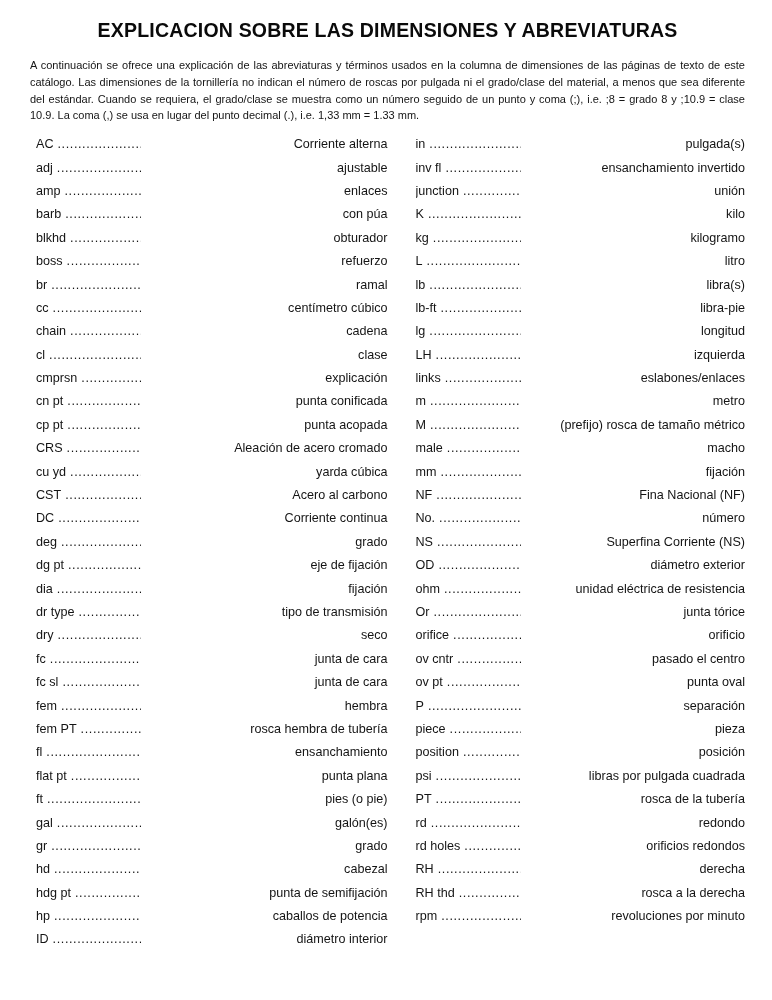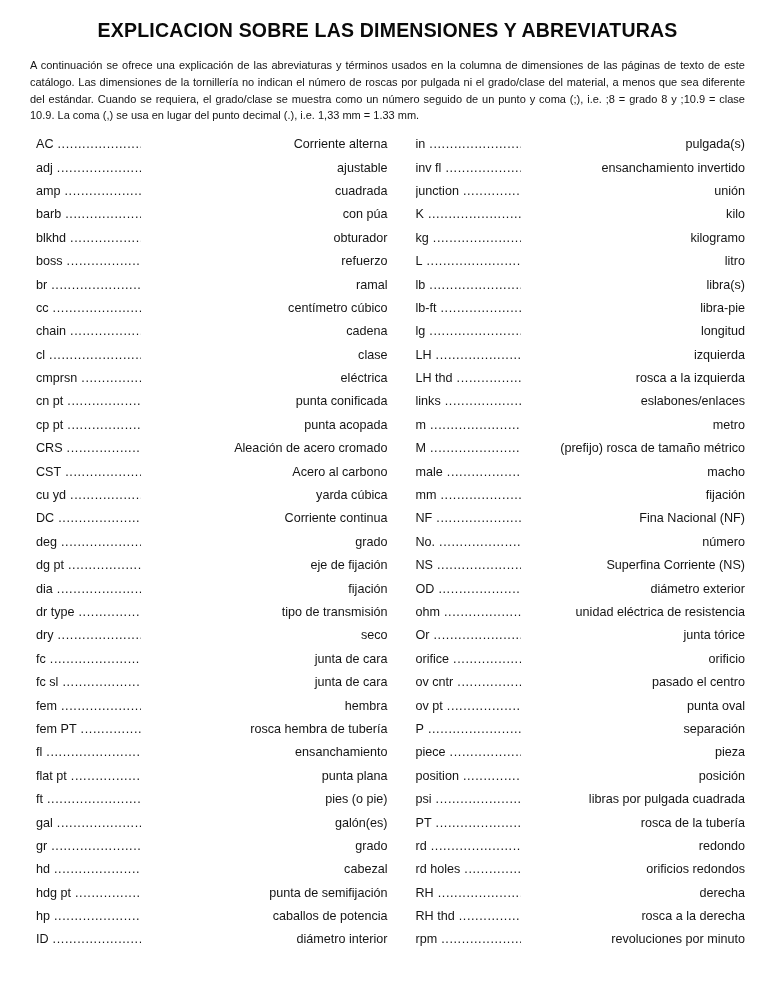--- a/index.html
+++ b/index.html
@@ -98,21 +98,21 @@
             <span class="term">adj</span>
             <span class="leader"></span>
           </span>
           <span class="definition">ajustable</span>
         </div>
         <div class="row">
           <span class="termcell">
             <span class="term">amp</span>
             <span class="leader"></span>
           </span>
-          <span class="definition">cuadrada</span>
+          <span class="definition">enlaces</span>
         </div>
         <div class="row">
           <span class="termcell">
             <span class="term">barb</span>
             <span class="leader"></span>
           </span>
           <span class="definition">con púa</span>
         </div>
         <div class="row">
           <span class="termcell">
@@ -154,21 +154,21 @@
             <span class="term">cl</span>
             <span class="leader"></span>
           </span>
           <span class="definition">clase</span>
         </div>
         <div class="row">
           <span class="termcell">
             <span class="term">cmprsn</span>
             <span class="leader"></span>
           </span>
-          <span class="definition">eléctrica</span>
+          <span class="definition">explicación</span>
         </div>
         <div class="row">
           <span class="termcell">
             <span class="term">cn pt</span>
             <span class="leader"></span>
           </span>
           <span class="definition">punta conificada</span>
         </div>
         <div class="row">
           <span class="termcell">
@@ -179,31 +179,31 @@
         </div>
         <div class="row">
           <span class="termcell">
             <span class="term">CRS</span>
             <span class="leader"></span>
           </span>
           <span class="definition">Aleación de acero cromado</span>
         </div>
         <div class="row">
           <span class="termcell">
+            <span class="term">cu yd</span>
+            <span class="leader"></span>
+          </span>
+          <span class="definition">yarda cúbica</span>
+        </div>
+        <div class="row">
+          <span class="termcell">
             <span class="term">CST</span>
             <span class="leader"></span>
           </span>
           <span class="definition">Acero al carbono</span>
-        </div>
-        <div class="row">
-          <span class="termcell">
-            <span class="term">cu yd</span>
-            <span class="leader"></span>
-          </span>
-          <span class="definition">yarda cúbica</span>
         </div>
         <div class="row">
           <span class="termcell">
             <span class="term">DC</span>
             <span class="leader"></span>
           </span>
           <span class="definition">Corriente continua</span>
         </div>
         <div class="row">
           <span class="termcell">
@@ -395,27 +395,20 @@
             <span class="leader"></span>
           </span>
           <span class="definition">longitud</span>
         </div>
         <div class="row">
           <span class="termcell">
             <span class="term">LH</span>
             <span class="leader"></span>
           </span>
           <span class="definition">izquierda</span>
-        </div>
-        <div class="row">
-          <span class="termcell">
-            <span class="term">LH thd</span>
-            <span class="leader"></span>
-          </span>
-          <span class="definition">rosca a la izquierda</span>
         </div>
         <div class="row">
           <span class="termcell">
             <span class="term">links</span>
             <span class="leader"></span>
           </span>
           <span class="definition">eslabones/enlaces</span>
         </div>
         <div class="row">
           <span class="termcell">

